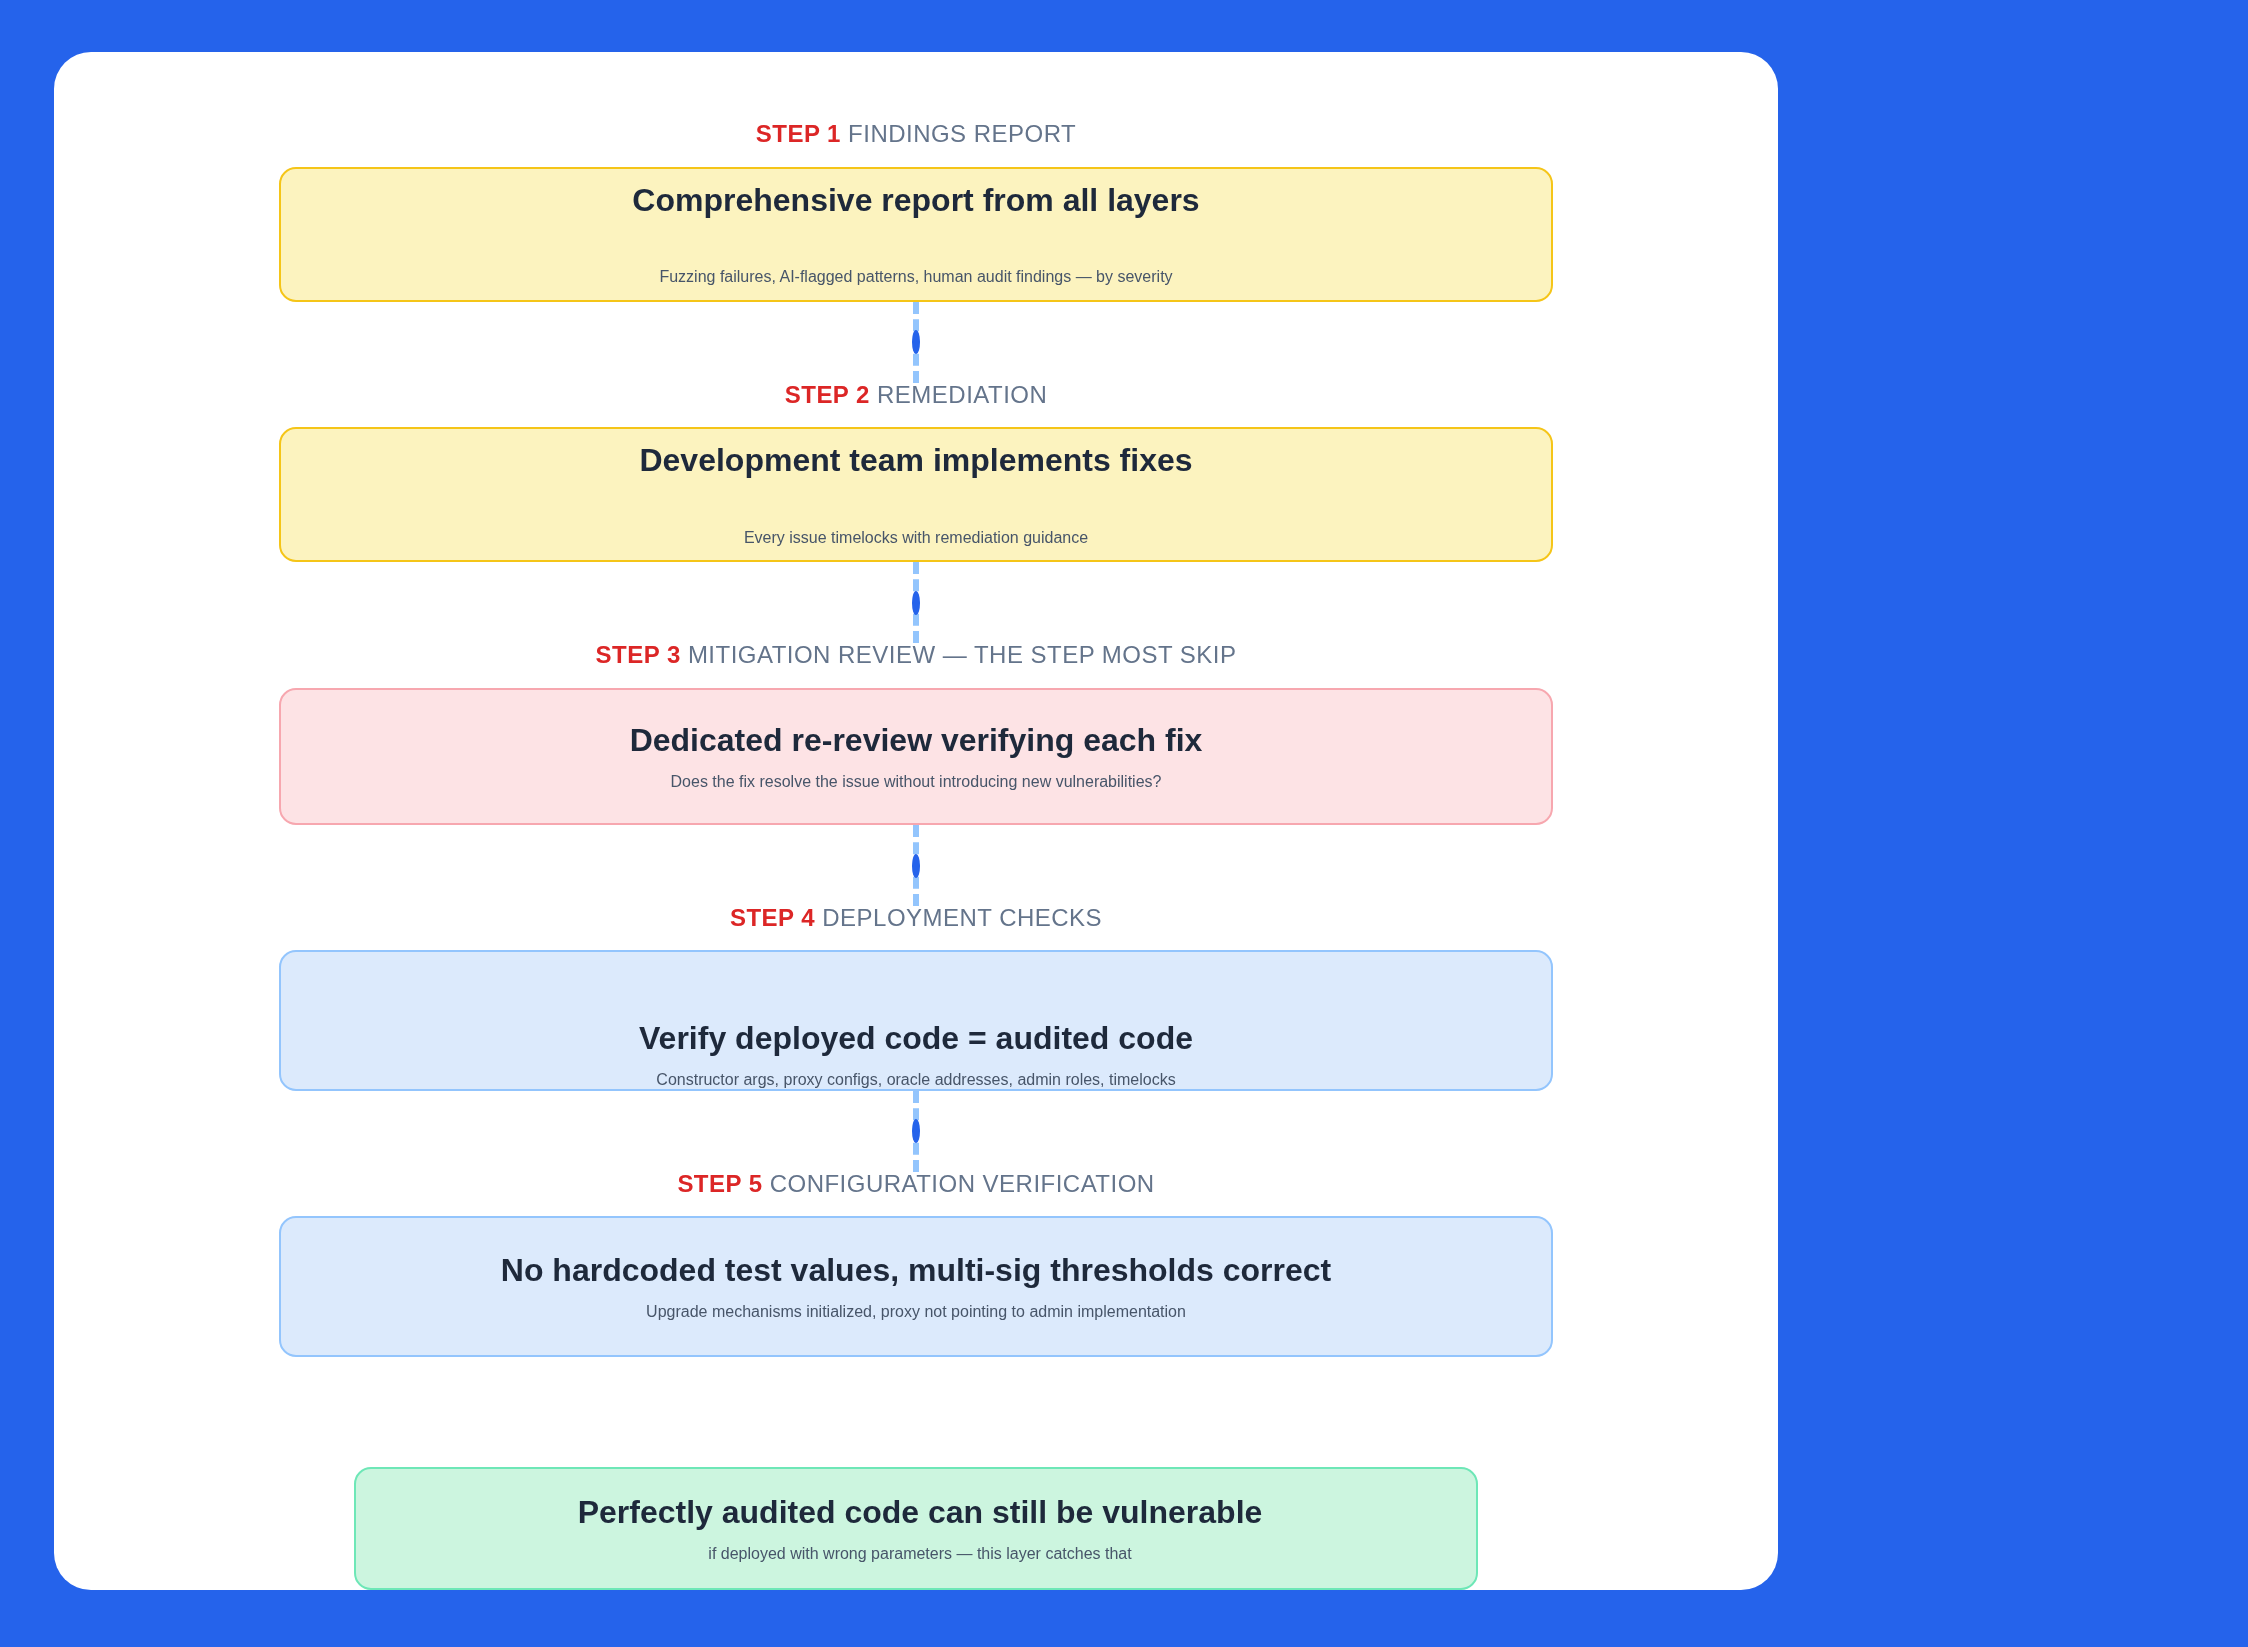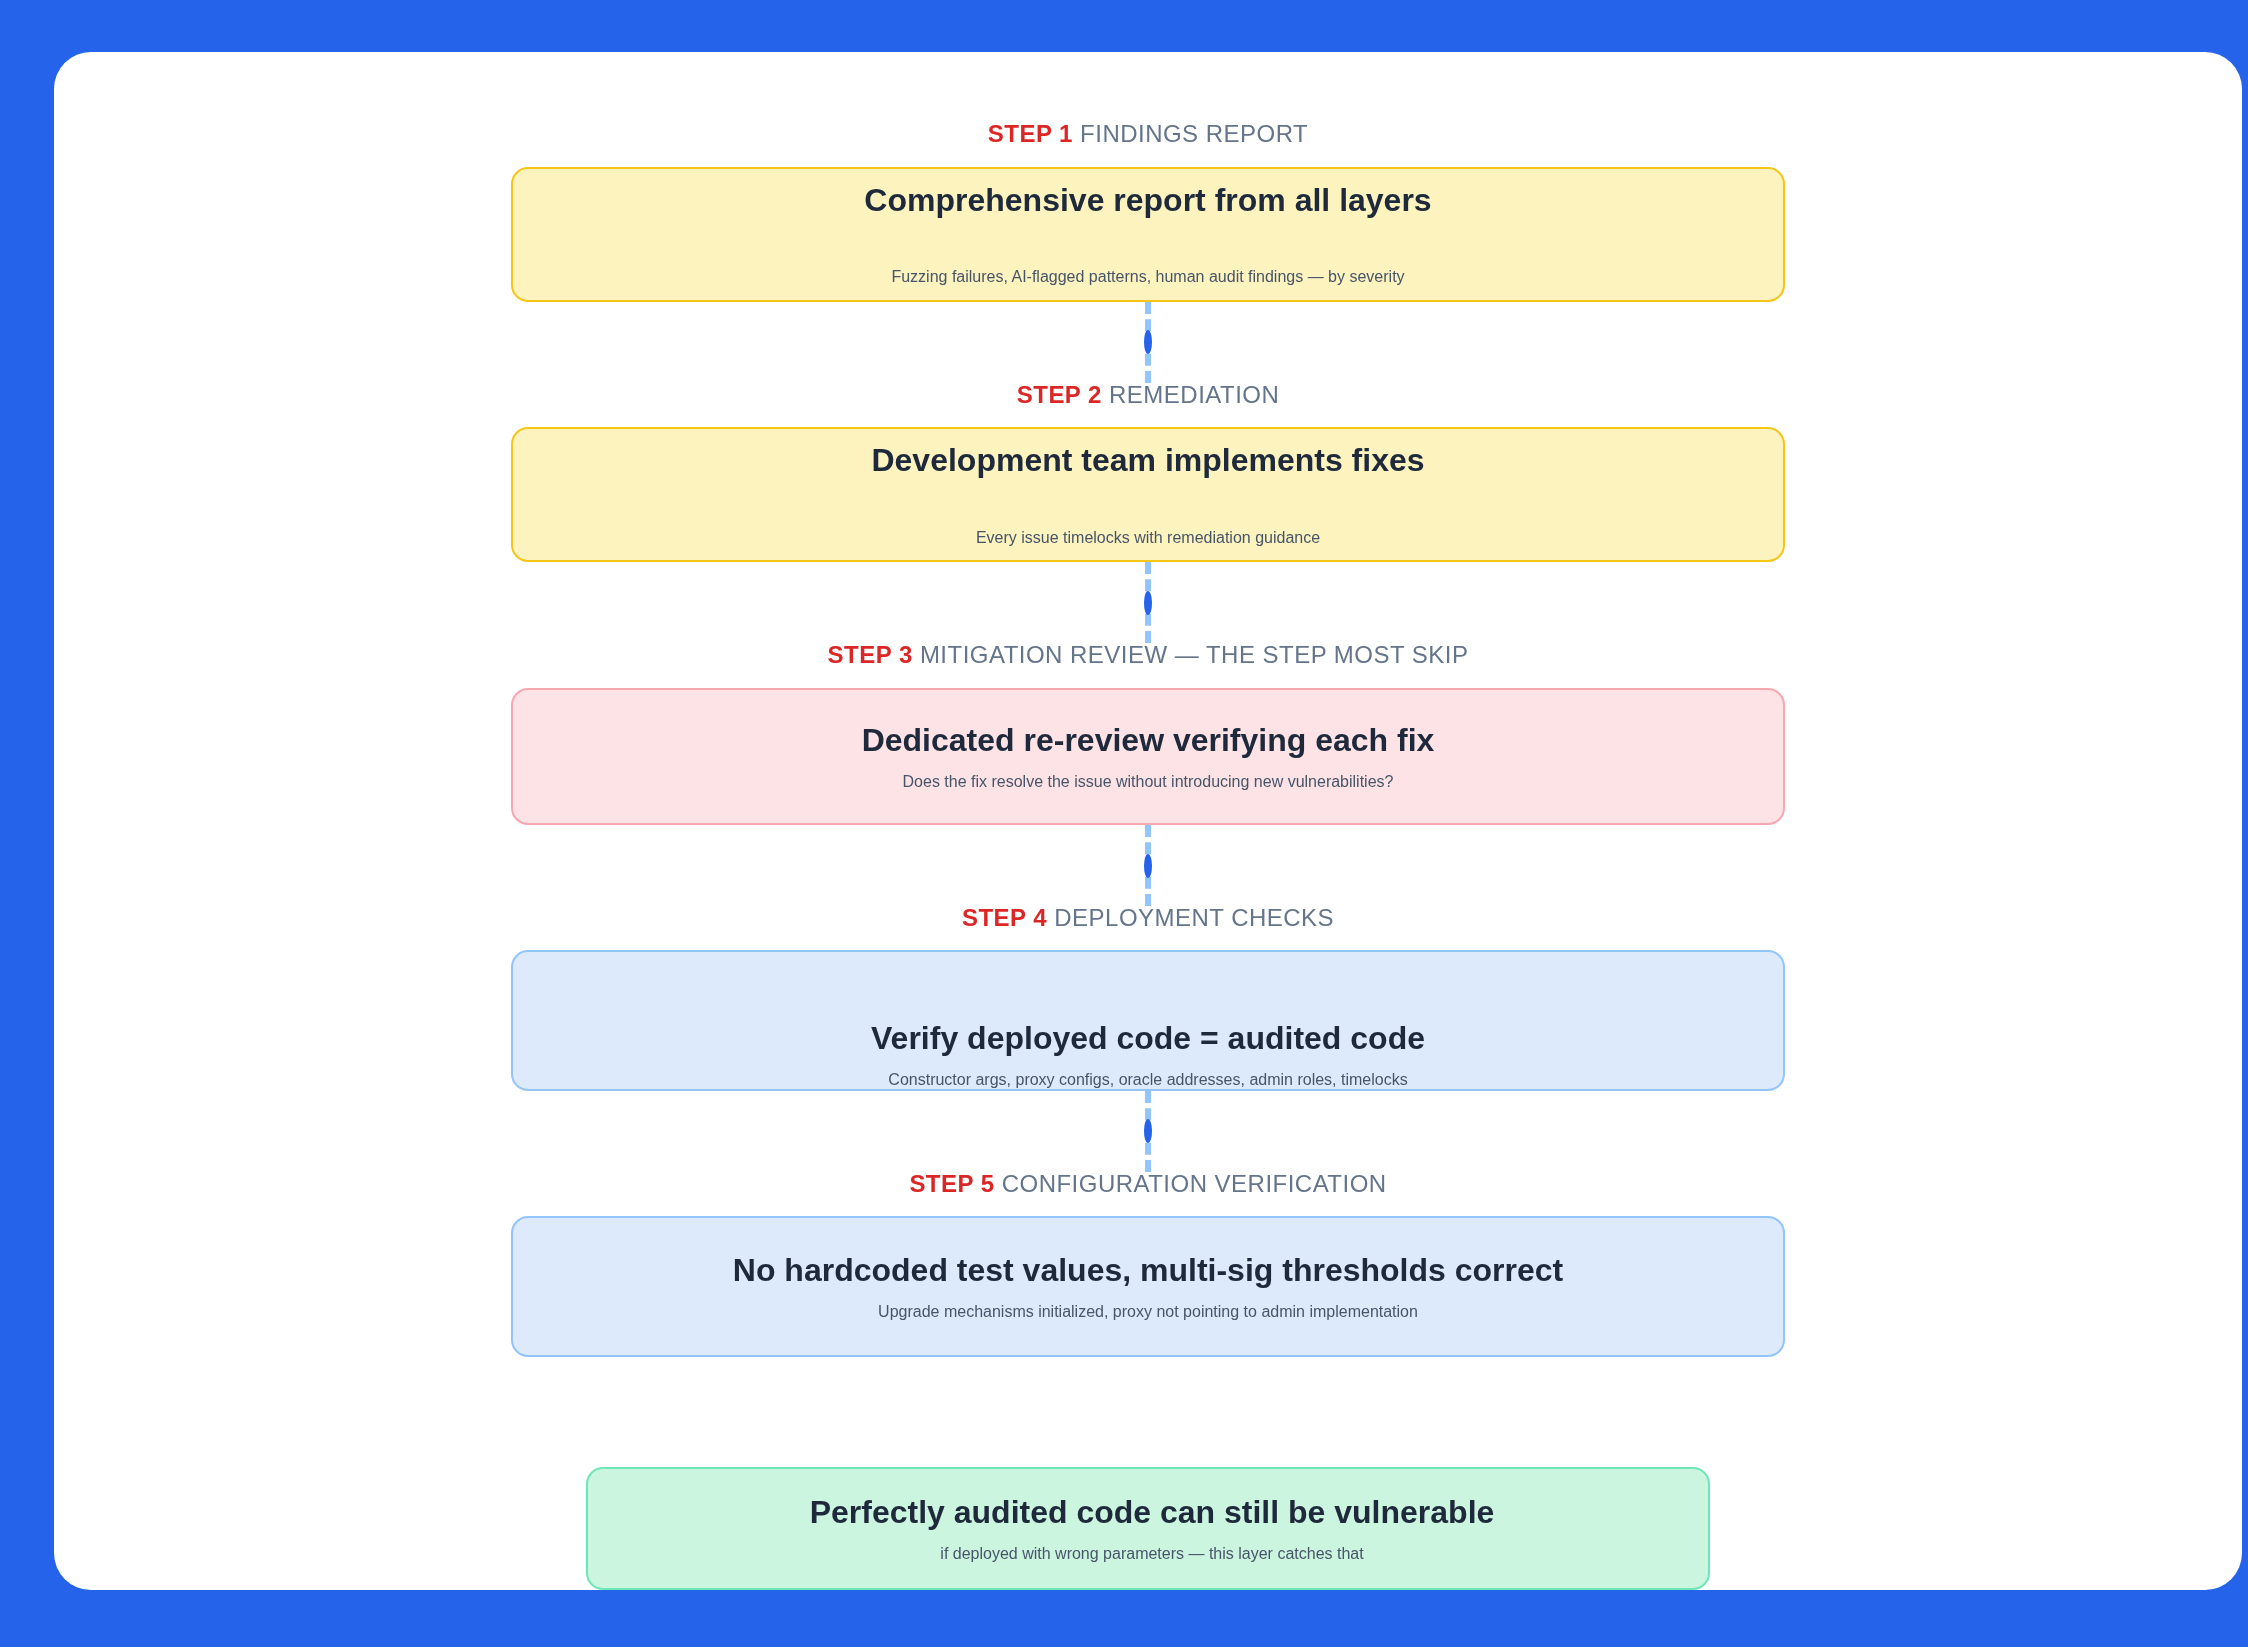--- a/index.html
+++ b/index.html
@@ -12,21 +12,21 @@
     background: #2563EB;
     font-family: "Liberation Sans", sans-serif;
     overflow: hidden;
   }
 
   
   .panel {
     position: absolute;
     left: 54px;
     top: 52px;
-    width: 2188px;
+    width: 1724px;
     height: 1538px;
     background: #FFFFFF;
     border-radius: 37px;
     box-sizing: border-box;
     overflow: hidden;
   }
 
   
   .flow {
     position: absolute;

